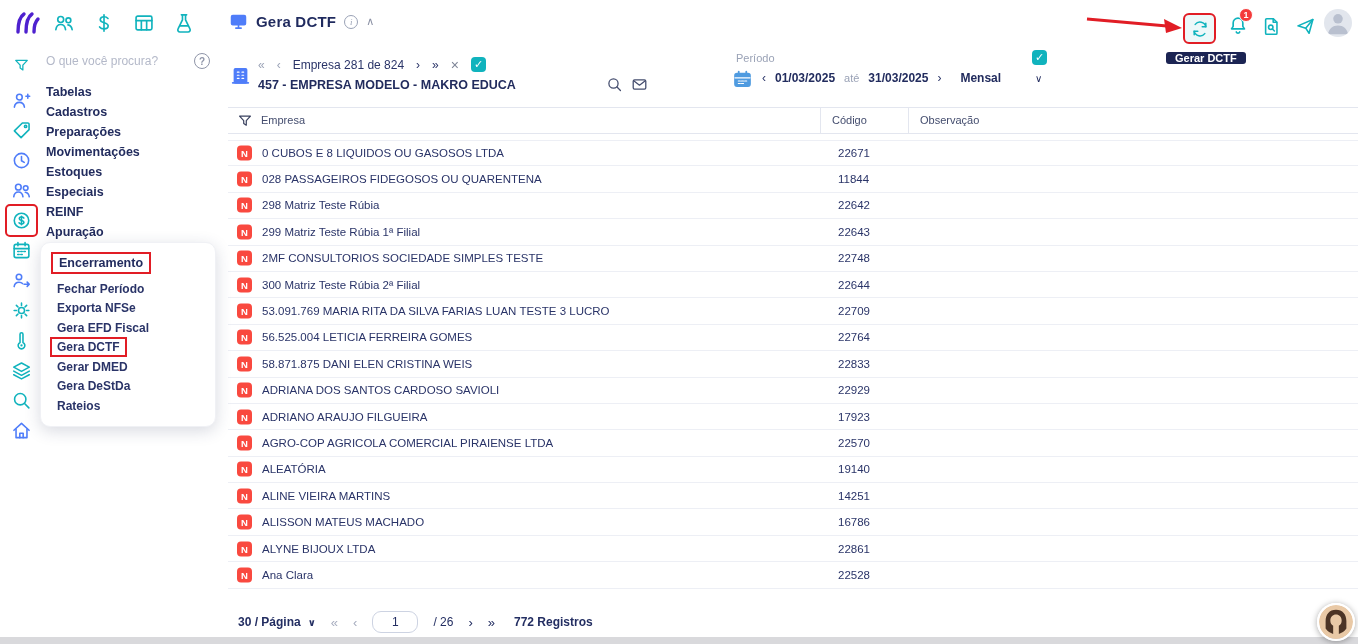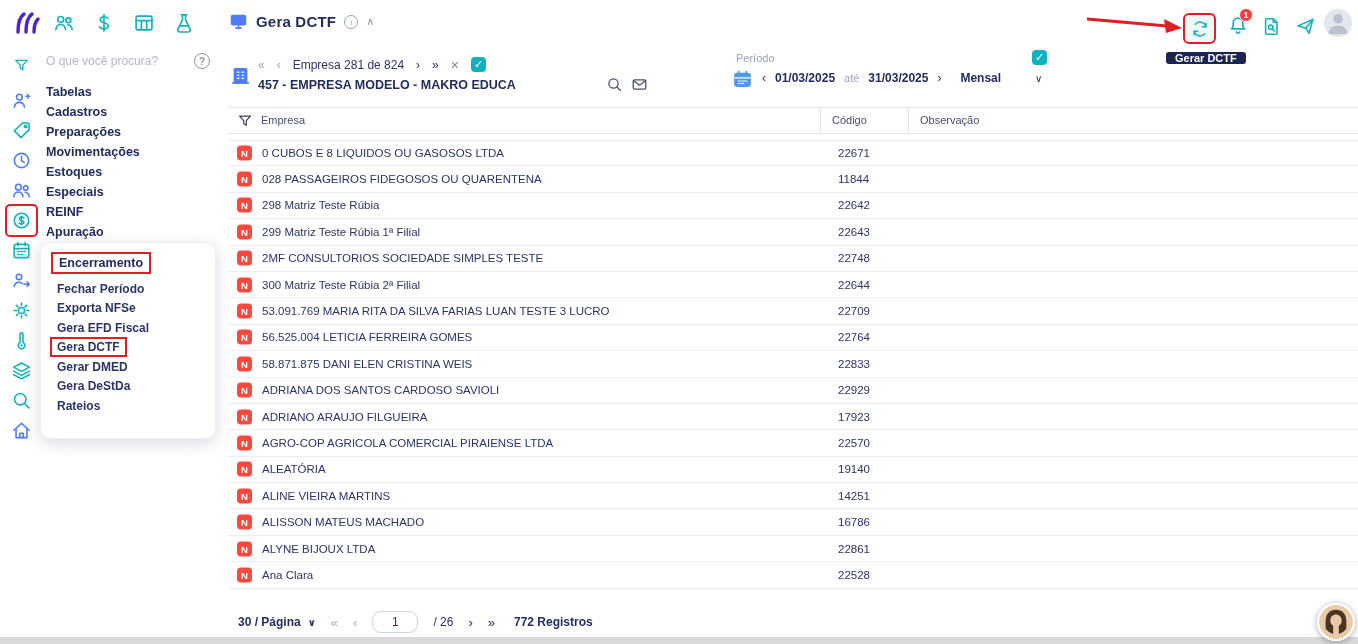--- a/index.html
+++ b/index.html
@@ -38,21 +38,21 @@
   .rail-ico.teal { color:#10b3bd; }
   .rail-ico.hl::after { content:""; position:absolute; inset:-6px; border:2px solid #e11d25; border-radius:5px; }
 
   
   .sidebar { position:absolute; left:42px; top:46px; width:182px; bottom:0; }
   .search-input { position:absolute; left:4px; top:8px; width:142px; border:none; outline:none; font-size:12px; color:#3a4266; background:transparent; font-family:inherit; }
   .search-input::placeholder { color:#b4b9c9; }
   .help { position:absolute; left:152px; top:7px; width:16px; height:16px; border:1.4px solid #8f95a8; border-radius:50%; color:#8f95a8; font-size:10px; font-weight:bold; display:flex; align-items:center; justify-content:center; cursor:pointer; }
   #menu-list { position:absolute; left:4px; top:36px; right:0; }
   .menu-item { height:20px; display:flex; align-items:center; font-size:12.5px; font-weight:bold; color:#222c5e; cursor:pointer; }
-  .submenu-panel { position:absolute; left:-2px; top:196px; width:176px; border-radius:10px; background:#fff; box-shadow:0 4px 16px rgba(40,50,90,.18); border:1px solid #f0f1f5; padding:7px 0 22px; z-index:4; }
+  .submenu-panel { position:absolute; left:-2px; top:196px; width:176px; border-radius:10px; background:#fff; box-shadow:0 4px 16px rgba(40,50,90,.18); border:1px solid #f0f1f5; padding:7px 0 10px; z-index:4; }
   .submenu-title { display:inline-block; margin:2px 0 5px 10px; font-size:12.5px; font-weight:bold; color:#222c5e; border:2px solid #e11d25; padding:2px 6px; cursor:pointer; }
   .sub-item { height:19.5px; display:flex; align-items:center; padding-left:16px; font-size:12px; font-weight:600; color:#2a3468; cursor:pointer; }
   .hl-box { border:2px solid #e11d25; padding:1px 5px; margin-left:-7px; }
 
   
   .company { position:absolute; left:228px; top:56px; width:440px; height:44px; }
   .building { position:absolute; left:2px; top:9px; width:21px; height:21px; color:#4f7df9; }
   .cnav { position:absolute; left:30px; top:1px; display:flex; align-items:center; gap:12px; font-size:12px; color:#2a3468; }
   .cnav .dim { color:#9aa2b6; font-size:12px; cursor:pointer; }
   .cnav .nav { color:#2a3468; font-size:12px; cursor:pointer; }

